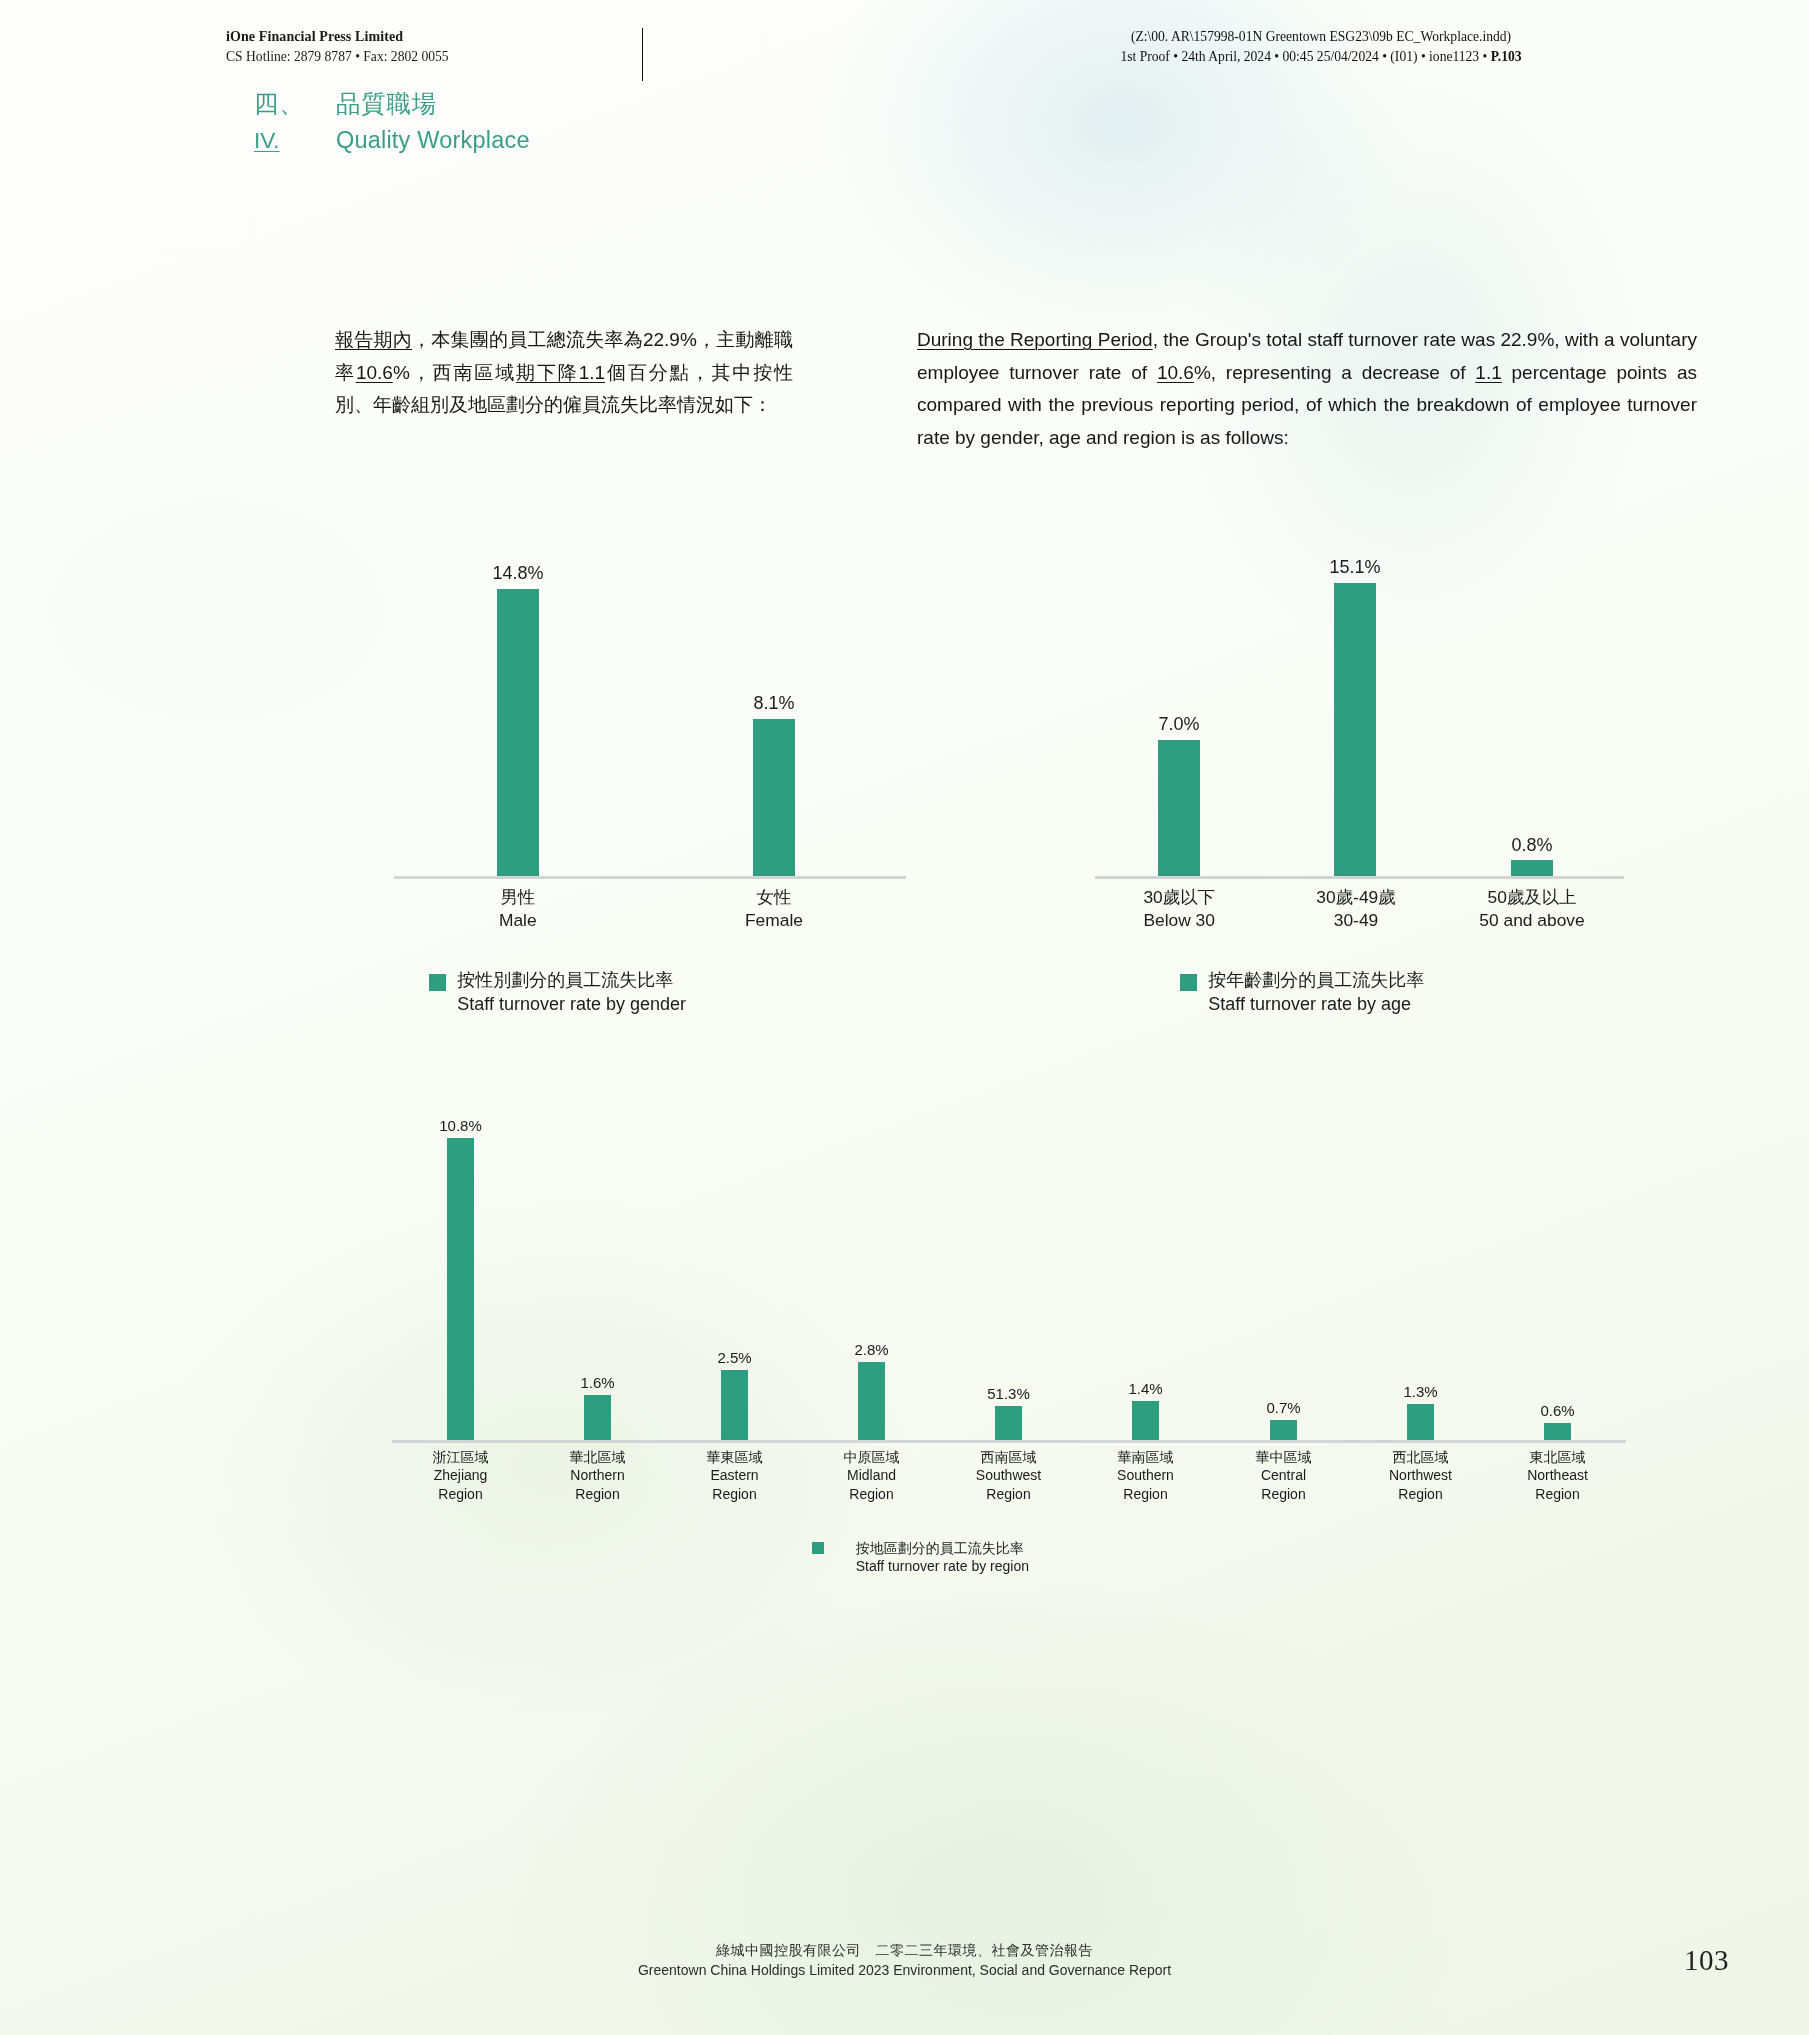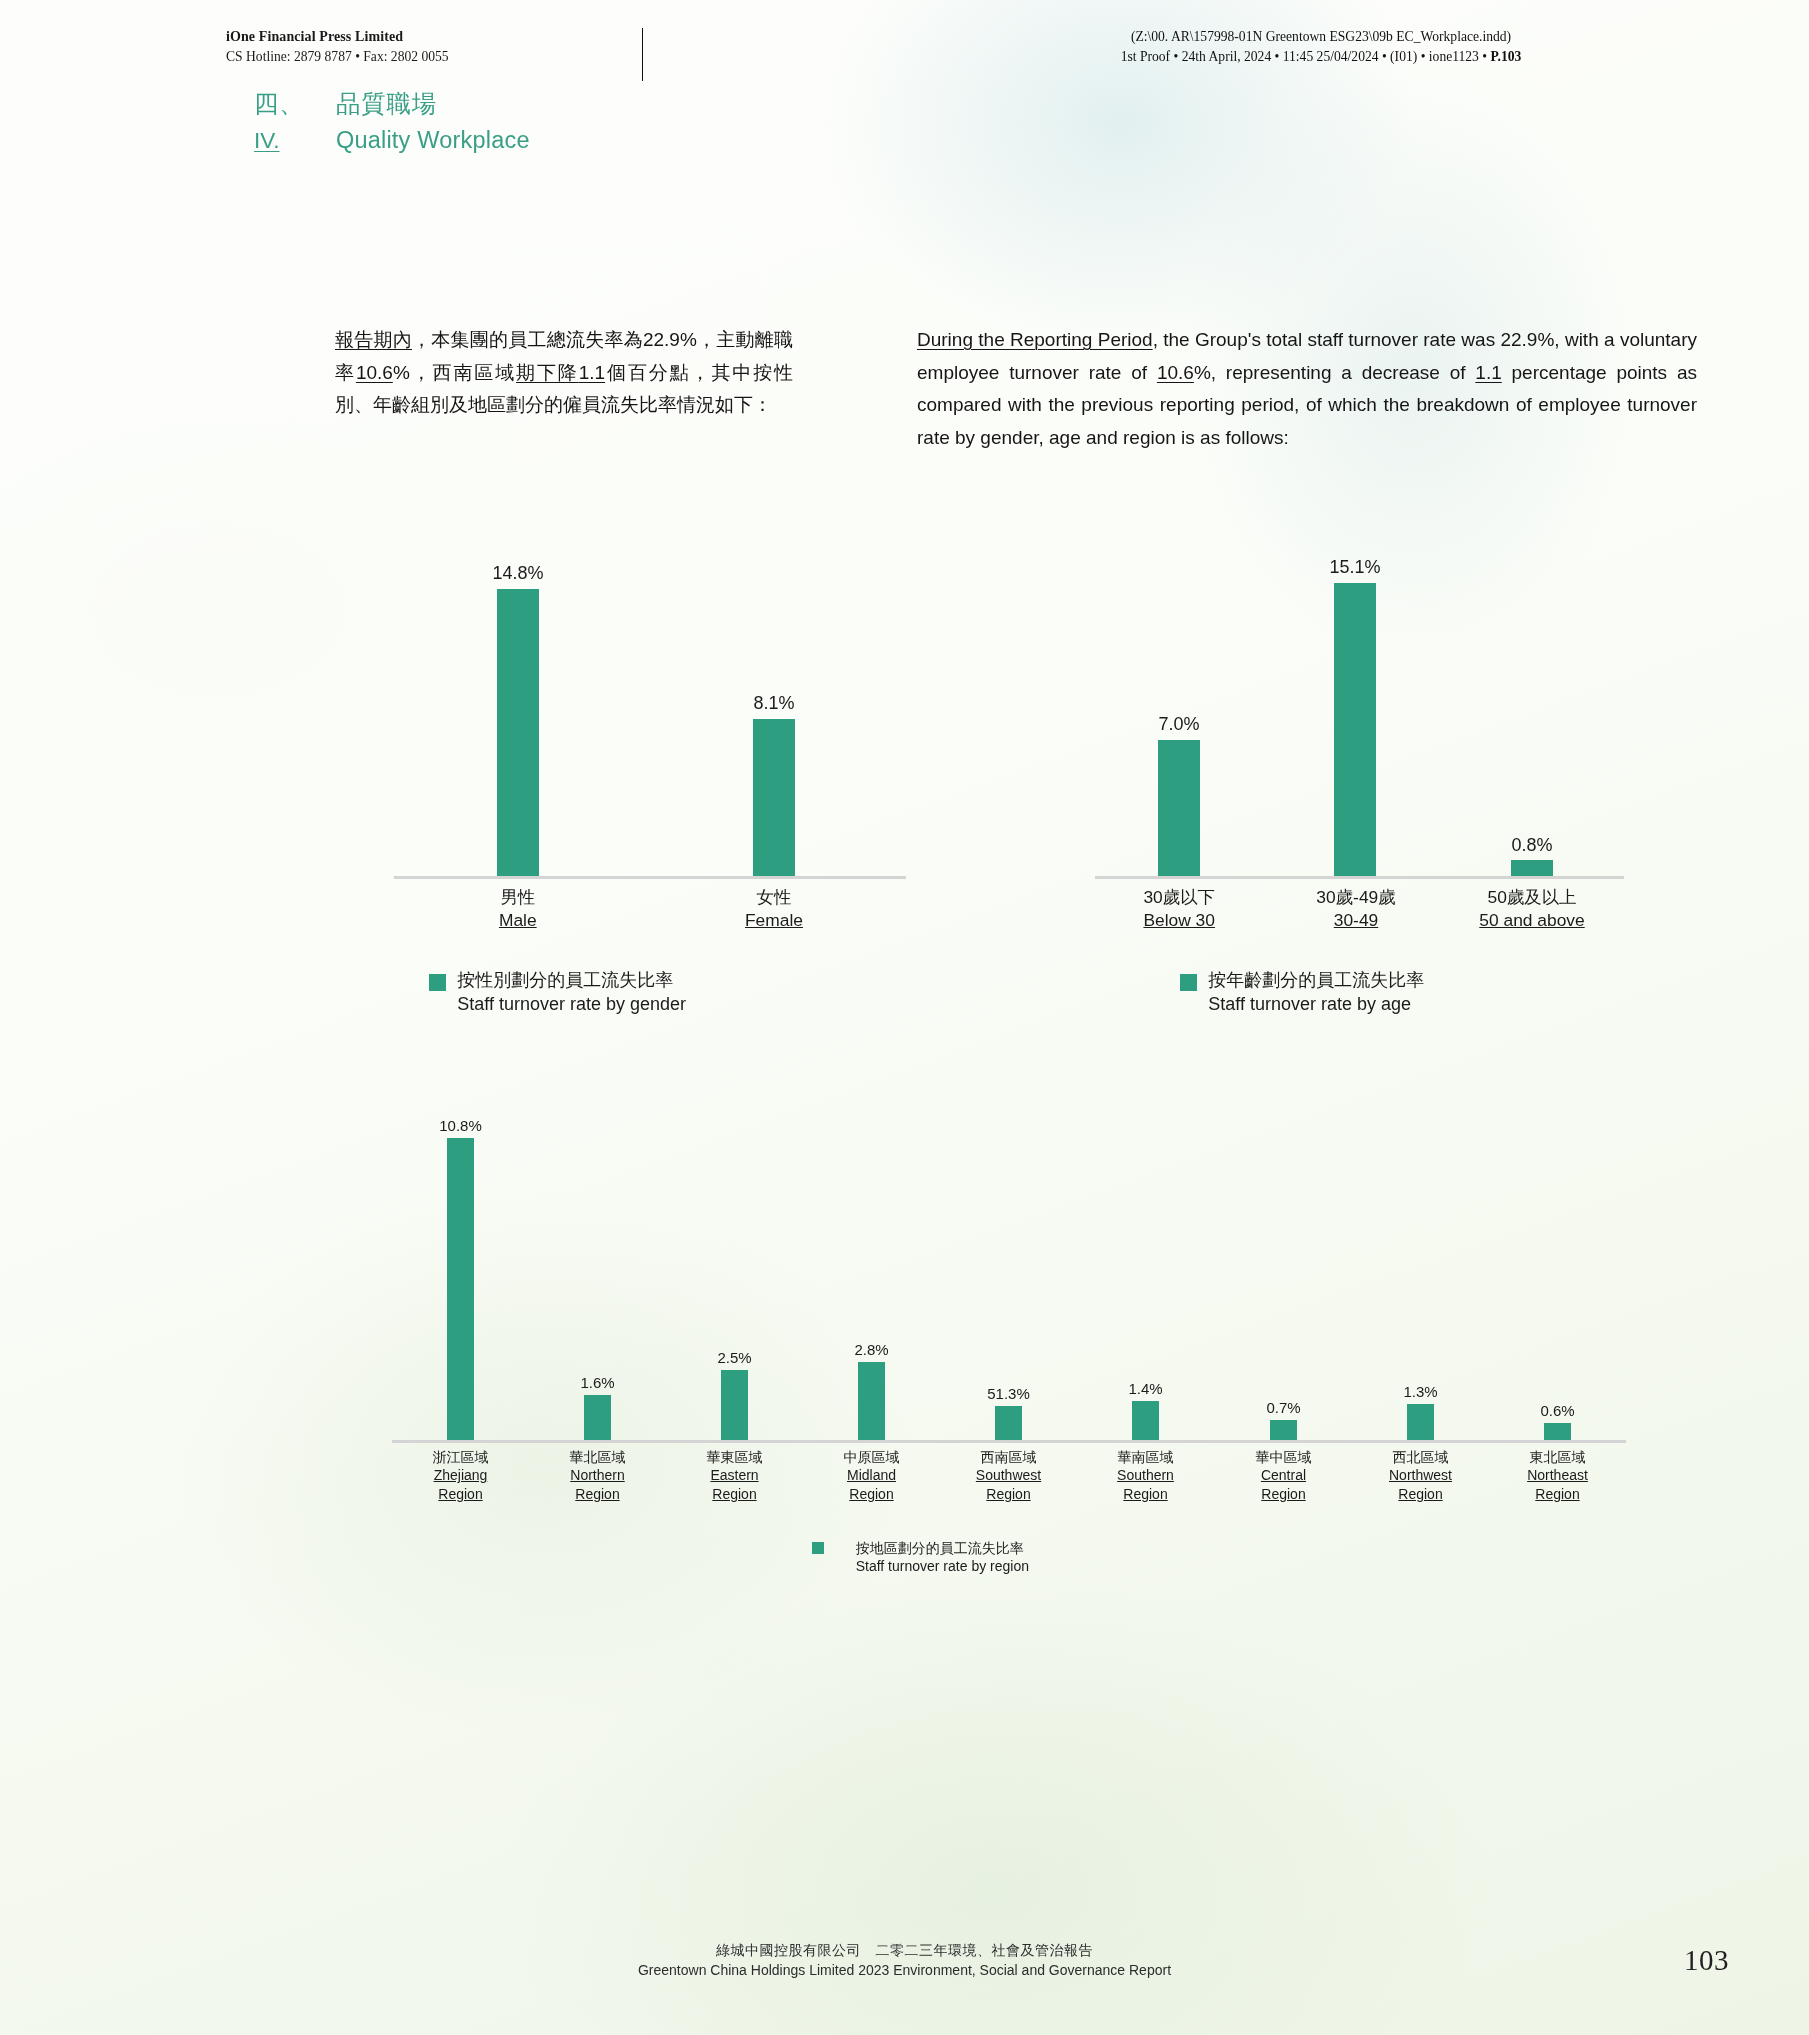--- a/index.html
+++ b/index.html
@@ -141,21 +141,21 @@
   .cat-labels { position: absolute; left: 0; right: 0; }
   .cat-label {
     position: absolute;
     text-align: center;
     font-size: 17.4px;
     line-height: 1.3;
     color: #1b1b1b;
     white-space: nowrap;
   }
   .cat-label .cn { display: block; }
-  .cat-label .en { display: block; text-decoration: underline; }
+  .cat-label .en { display: block; }
 
   .legend {
     position: absolute;
     display: flex;
     align-items: flex-start;
   }
   .legend-swatch {
     width: 17px; height: 17px;
     background: #2d9e7f;
     margin-right: 11.3px;
@@ -215,21 +215,21 @@
   <div class="bg-wash"></div>
 
   <div class="proof-header">
     <div class="proof-left">
       <div class="ln1">iOne Financial Press Limited</div>
       <div class="ln2">CS Hotline: 2879 8787 • Fax: 2802 0055</div>
     </div>
     <div class="proof-divider"></div>
     <div class="proof-right">
       <div class="ln1">(Z:\00. AR\157998-01N Greentown ESG23\09b EC_Workplace.indd)</div>
-      <div class="ln2"><span>1st Proof • 24th April, 2024 • 11:45 25/04/2024  • (I01) • ione1123 • </span><b>P.103</b></div>
+      <div class="ln2"><span>1st Proof • 24th April, 2024 • 00:45 25/04/2024  • (I01) • ione1123 • </span><b>P.103</b></div>
     </div>
   </div>
 
   <div class="section-head">
     <div class="sh-row">
       <span class="sh-num-cn">四、</span>
       <span class="sh-title-cn">品質職場</span>
     </div>
     <div class="sh-row">
       <span class="sh-num-en">IV.</span>

